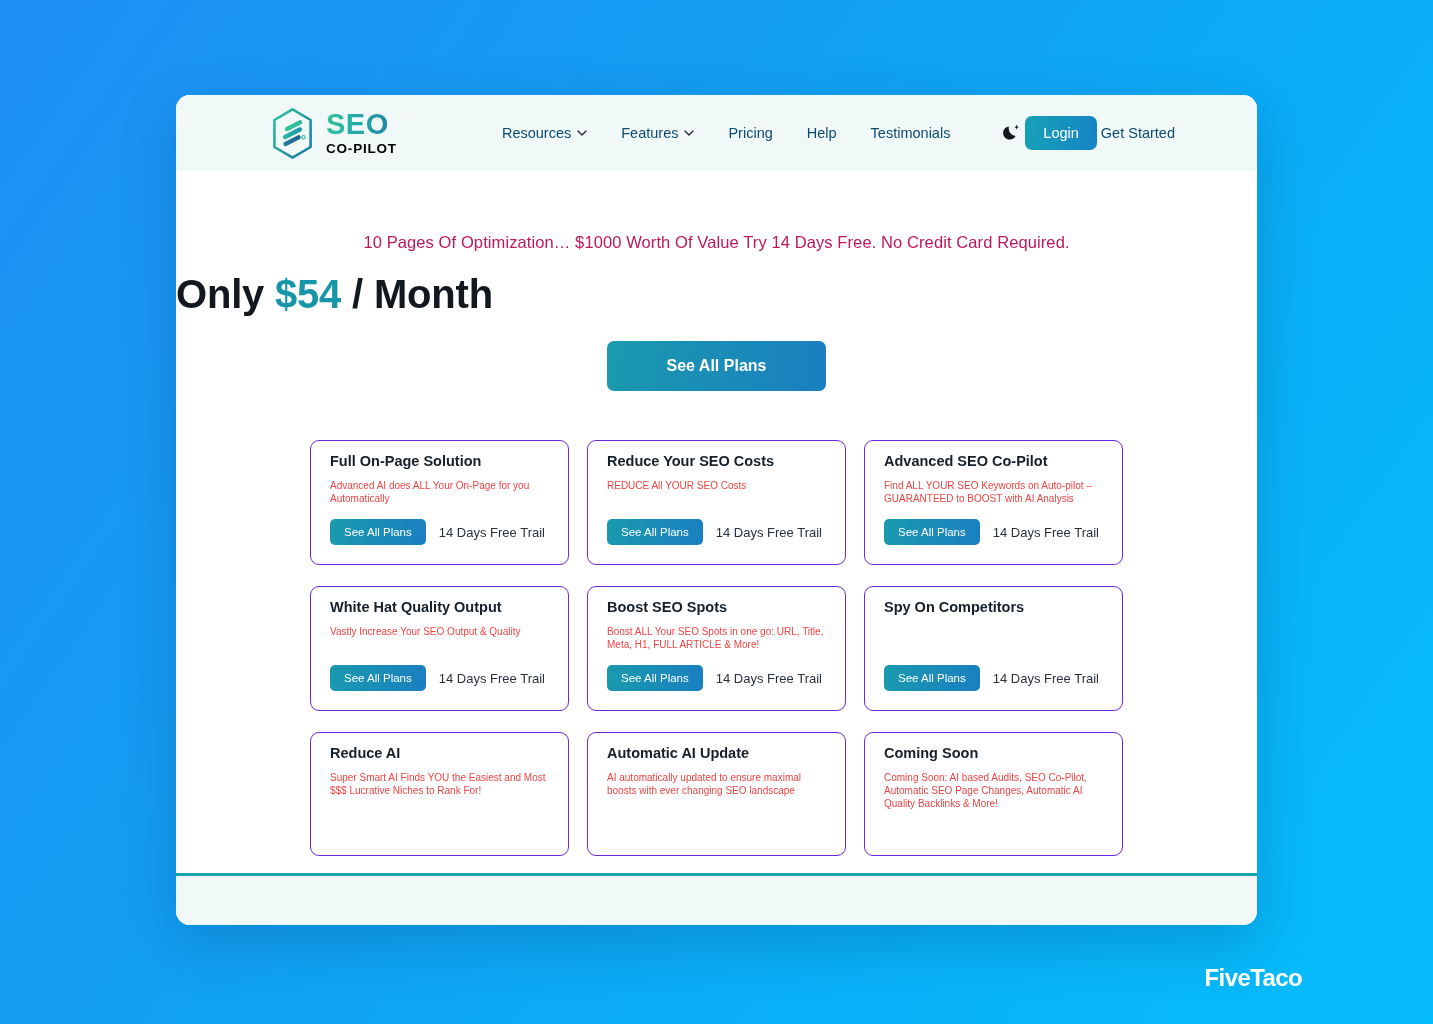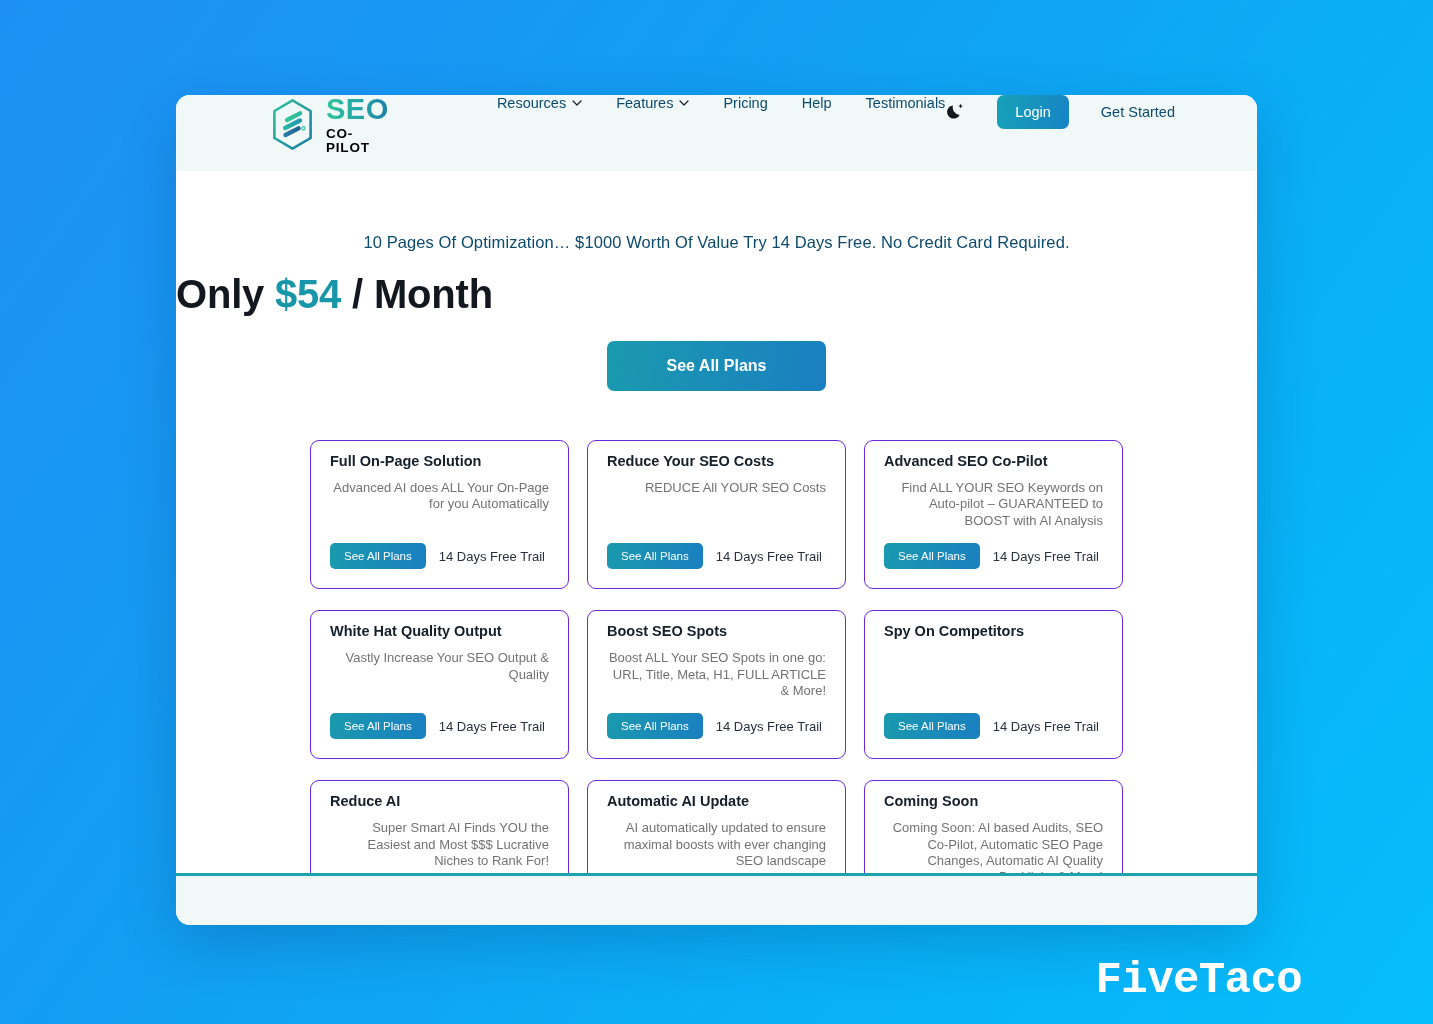--- a/index.html
+++ b/index.html
@@ -29,21 +29,21 @@
     overflow: hidden;
     display: flex;
     flex-direction: column;
   }
 
   
   .site-header {
     height: 76px;
     background: #F1F9F8;
     display: flex;
-    align-items: flex-start;
+    align-items: center;
     padding: 0 82px 0 92px;
     flex: 0 0 auto;
   }
 
   .brand {
     display: flex;
     align-items: center;
     gap: 9px;
   }
 
@@ -92,21 +92,21 @@
 
   .chev {
     width: 10px; height: 6px;
     flex: 0 0 auto;
   }
 
   .header-right {
     margin-left: auto;
     display: flex;
     align-items: center;
-    gap: 32px;
+    gap: 4px;
   }
 
   .moon-toggle {
     width: 20px; height: 20px;
     cursor: pointer;
     display: block;
   }
 
   .btn-login {
     background: linear-gradient(100deg, #17A2B8 0%, #1683C4 100%);
@@ -130,21 +130,21 @@
   .page-body {
     flex: 1 1 auto;
     background: #ffffff;
     padding-top: 62px;
     overflow: hidden;
   }
 
   .hero-sub {
     text-align: center;
     font-size: 16.5px;
-    color: #0c4a6e;
+    color: #be185d;
     letter-spacing: 0.1px;
   }
 
   .hero-price {
     text-align: left;
     margin-top: 20px;
     font-size: 40px;
     font-weight: bold;
     color: #13181f;
     letter-spacing: -0.2px;
@@ -188,25 +188,24 @@
   }
 
   .card-title {
     font-size: 14.5px;
     font-weight: bold;
     color: #15202b;
     margin-bottom: 11px;
   }
 
   .card-desc {
-    font-size: 13px;
+    font-size: 10px;
     line-height: 1.26;
-    color: #737373;
+    color: #ef4444;
     margin-bottom: 14px;
-    text-align: right;
   }
 
   .card-foot {
     margin-top: auto;
     display: flex;
     align-items: center;
     gap: 13px;
   }
 
   .btn-card {
@@ -232,27 +231,26 @@
     flex: 0 0 auto;
     height: 52px;
     background: #F1F9F8;
     border-top: 3px solid #1AA3AE;
   }
 
   
   .watermark {
     position: absolute;
     right: 131px;
-    bottom: 19px;
-    font-size: 44px;
+    bottom: 32px;
+    font-size: 24px;
     font-weight: bold;
     color: #ffffff;
     letter-spacing: -0.6px;
     user-select: none;
-    font-family: Liberation Mono, monospace;
   }
 </style>
 </head>
 <body>
 
 <div class="window">
 
   <header class="site-header">
 
     <div class="brand">

